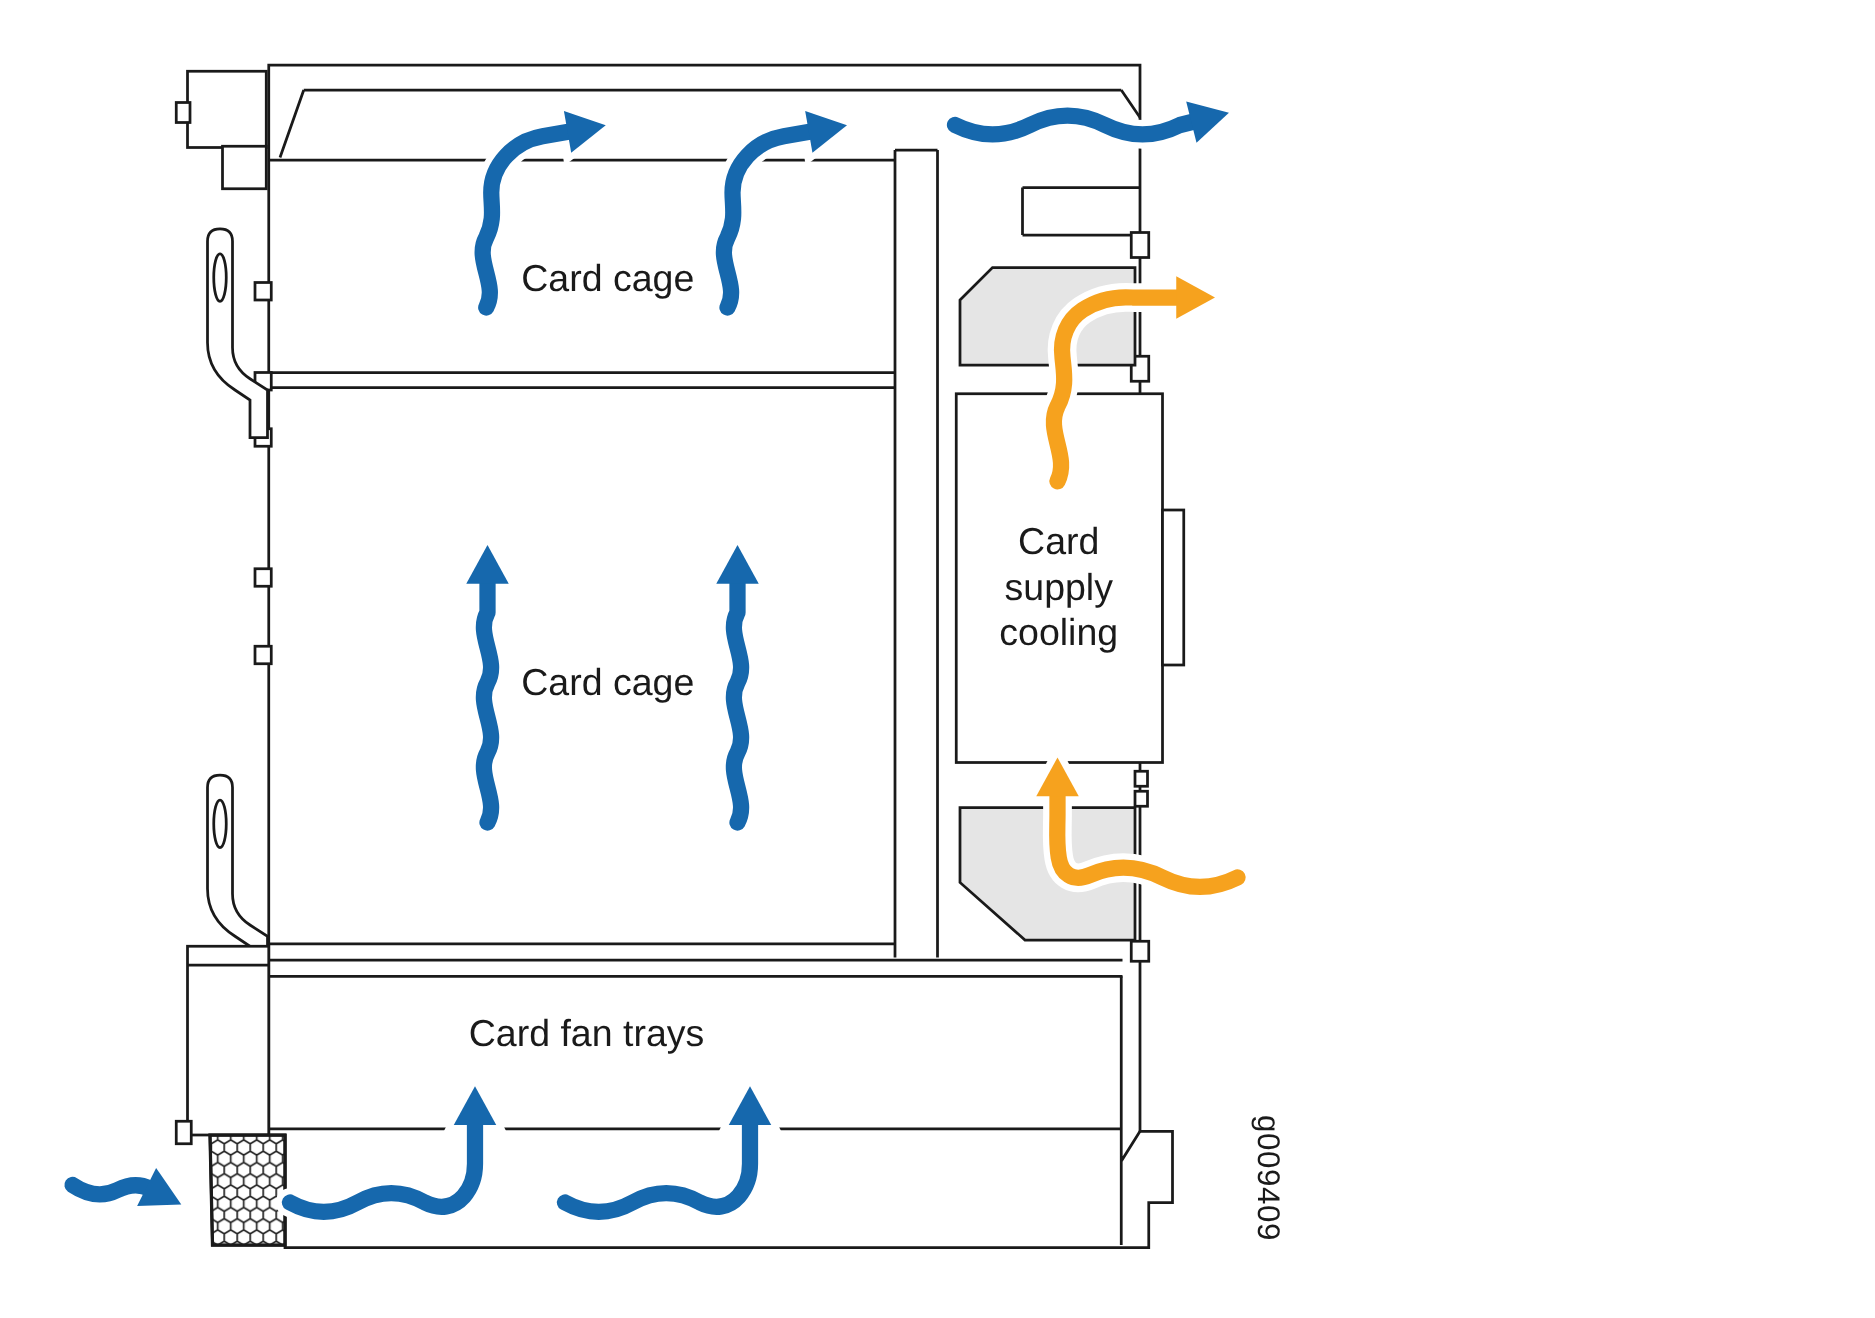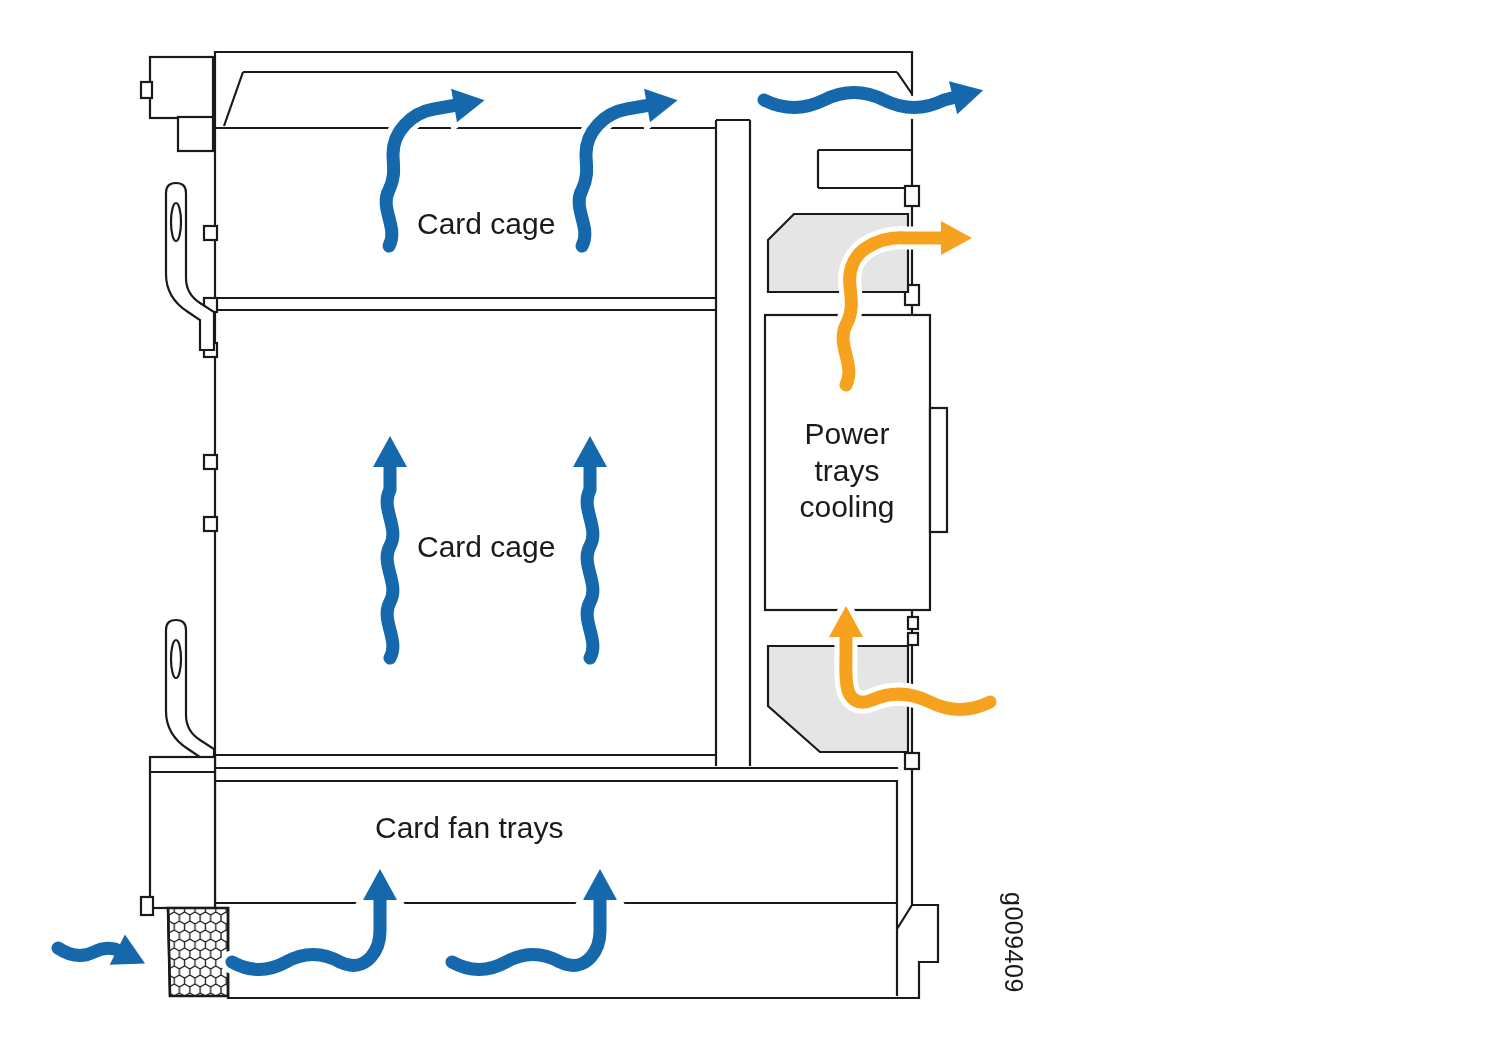--- a/index.html
+++ b/index.html
@@ -130,17 +130,17 @@
       </g>
       <g>
         <path class="casing" marker-end="url(#head-hot-casing)" d="M990 702 C970 712 950 712 930 702 C910 692 890 692 872 700 C858 706 849 699 847 686 C845 674 846 663 846 652 L846 634"></path>
         <path class="hot" marker-end="url(#head-hot)" d="M990 702 C970 712 950 712 930 702 C910 692 890 692 872 700 C858 706 849 699 847 686 C845 674 846 663 846 652 L846 634" stroke="#f6a21e"></path>
       </g>
     </g>
   </svg>
 
   <div class="lbl" style="left:417px;top:206px;">Card cage</div>
   <div class="lbl" style="left:417px;top:529px;">Card cage</div>
-  <div class="lbl center" style="left:773px;top:416px;width:148px;">Power trays cooling</div>
+  <div class="lbl center" style="left:773px;top:416px;width:148px;">Card supply cooling</div>
   <div class="lbl" style="left:375px;top:810px;">Card fan trays</div>
   <div class="figid">g009409</div>
 
 </div>
 
 </body></html>

